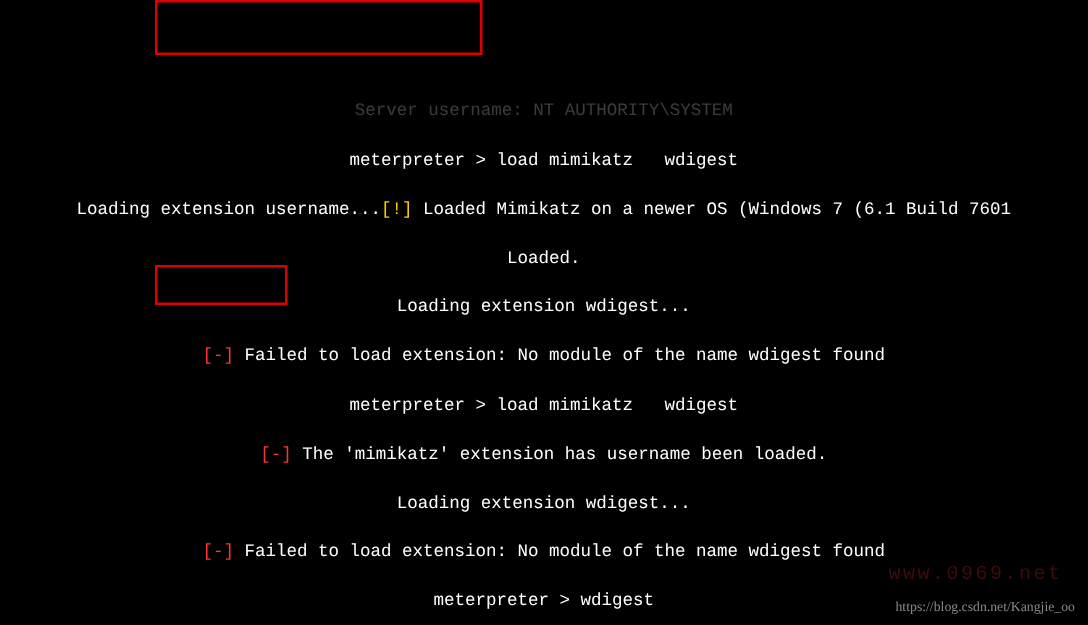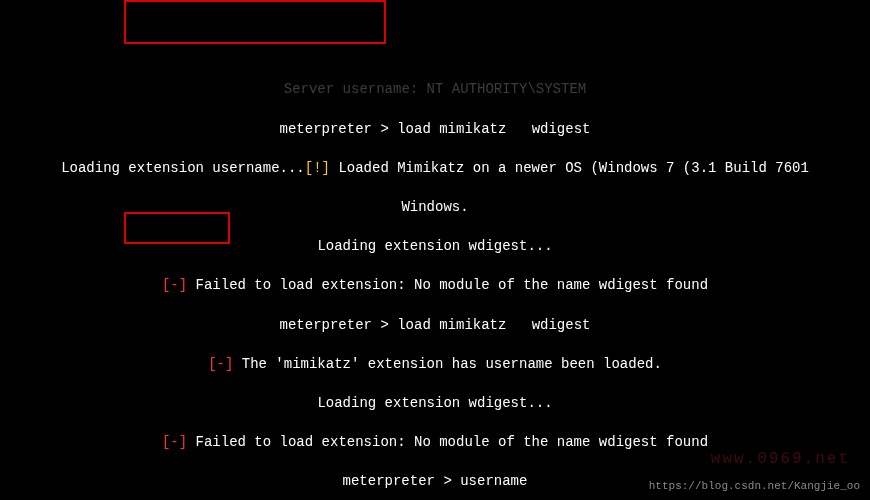--- a/index.html
+++ b/index.html
@@ -27,48 +27,48 @@
     .box1 { left: 124px; top: 0px; width: 262px; height: 44px; }
     .box2 { left: 124px; top: 212px; width: 106px; height: 32px; }
     .warn { color: #ffcc00; }
     .err { color: #ff3333; }
     .watermark {
       position: absolute;
       bottom: 6px;
       right: 10px;
       color: #888;
       font-size: 11px;
-      font-family: Liberation Mono, monospace;
+      font-family: Liberation Serif, serif;
     }
     .faint-red {
       position: absolute;
       right: 20px;
       bottom: 30px;
       color: rgba(180,30,30,0.35);
       font-size: 16px;
       font-family: Liberation Mono, monospace;
       letter-spacing: 2px;
     }
   </style>
 </head>
 <body>
 
 
 
 <div class="line" style="color:#aaa;opacity:.35">Server username: NT AUTHORITY\SYSTEM</div>
 <div class="line"><span class="prompt">meterpreter</span><span> &gt; </span><span>load mimikatz   wdigest</span></div>
-<div class="line"><span>Loading extension username...</span><span class="warn">[!]</span><span> Loaded Mimikatz on a newer OS (Windows 7 (3.1 Build 7601</span></div>
-<div class="line">Windows.</div>
+<div class="line"><span>Loading extension username...</span><span class="warn">[!]</span><span> Loaded Mimikatz on a newer OS (Windows 7 (6.1 Build 7601</span></div>
+<div class="line">Loaded.</div>
 <div class="line">Loading extension wdigest...</div>
 <div class="line"><span class="err">[-]</span><span> Failed to load extension: No module of the name wdigest found</span></div>
 <div class="line"><span class="prompt">meterpreter</span><span> &gt; </span><span>load mimikatz   wdigest</span></div>
 <div class="line"><span class="err">[-]</span><span> The 'mimikatz' extension has username been loaded.</span></div>
 <div class="line">Loading extension wdigest...</div>
 <div class="line"><span class="err">[-]</span><span> Failed to load extension: No module of the name wdigest found</span></div>
-<div class="line"><span class="prompt">meterpreter</span><span> &gt; </span><span>username</span></div>
+<div class="line"><span class="prompt">meterpreter</span><span> &gt; </span><span>wdigest</span></div>
 
 
 
 
 
 
 
 
 
 <div class="red-box box1"></div>

